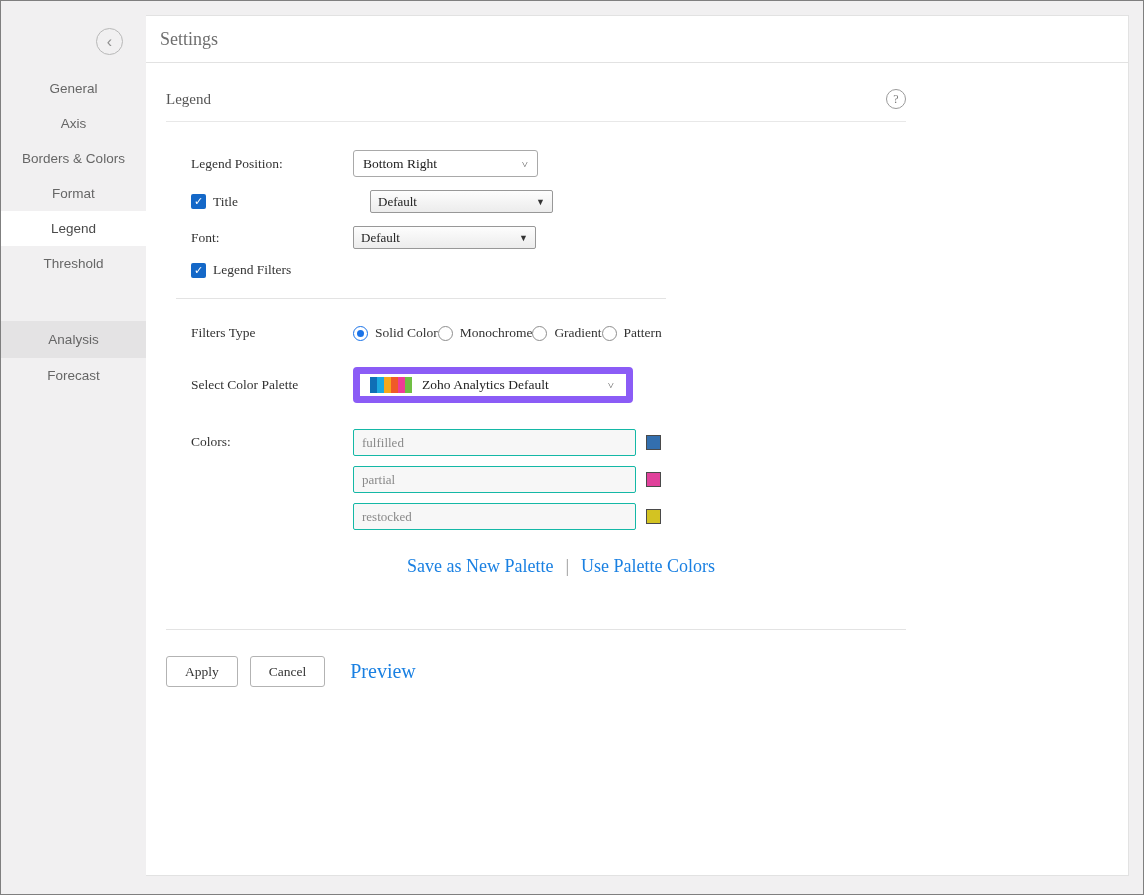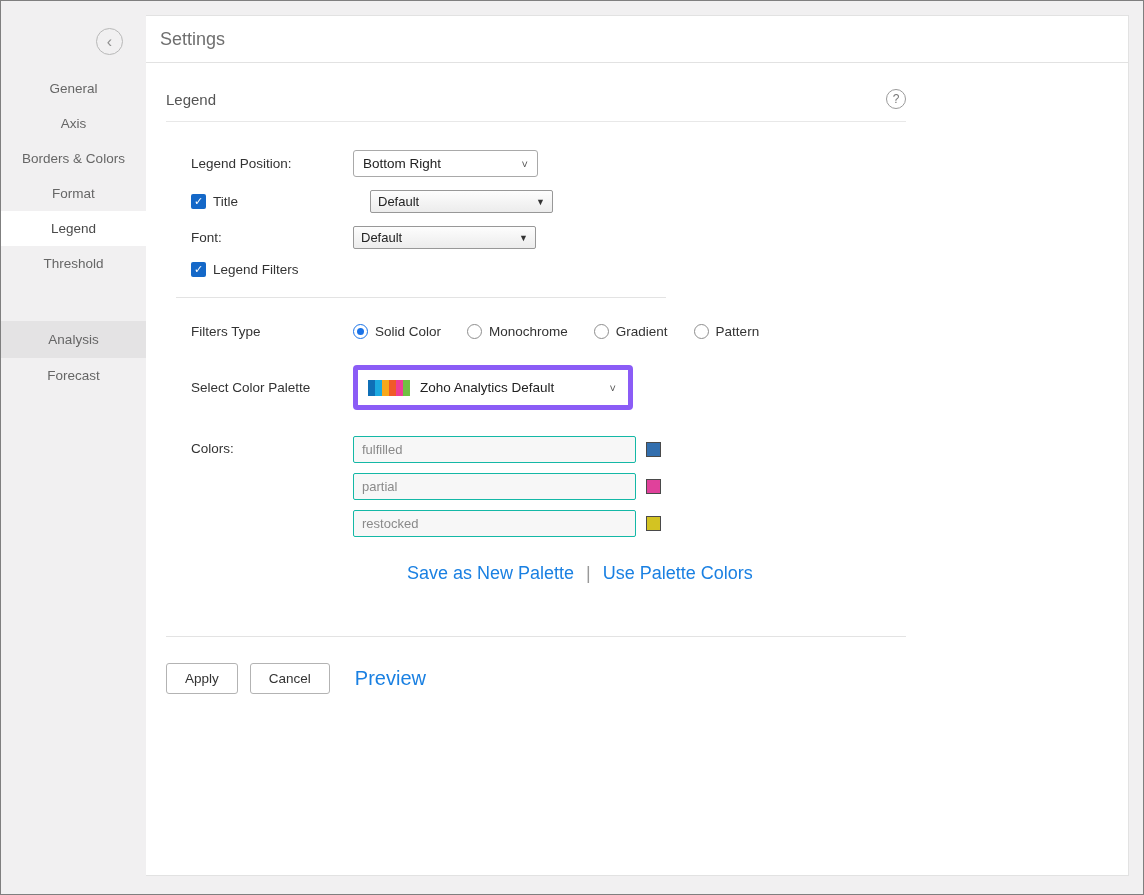--- a/index.html
+++ b/index.html
@@ -8,21 +8,21 @@
 
   
   .sidebar { position: absolute; left: 0; top: 0; width: 145px; height: 100%; }
   .back-btn { position: absolute; top: 27px; left: 95px; width: 27px; height: 27px; border: 1px solid #b8b8b8; border-radius: 50%; background: transparent; color: #8f8f8f; display: flex; align-items: center; justify-content: center; font-size: 16px; cursor: pointer; }
   .nav { position: absolute; top: 70px; left: 0; width: 100%; }
   .nav-item { height: 35px; line-height: 35px; text-align: center; font-size: 13.5px; color: #666; cursor: pointer; white-space: nowrap; }
   .nav-item.selected { background: #fff; color: #4a4a4a; }
   .nav-item.band { background: #e4e3e4; margin-top: 40px; height: 37px; line-height: 37px; }
 
   
-  .card { position: absolute; left: 145px; top: 14px; width: 983px; height: 861px; background: #fff; border: 1px solid #e2e2e2; border-left: none; }
+  .card { position: absolute; left: 145px; top: 14px; width: 983px; height: 861px; background: #fff; border: 1px solid #e2e2e2; border-left: none; font-family: Liberation Serif, serif; }
   .card-header { height: 47px; border-bottom: 1px solid #e2e2e2; display: flex; align-items: center; padding-left: 14px; }
   .card-title { font-size: 18px; color: #6f6f6f; }
   .content { padding: 26px 0 0 20px; }
   .section-head { display: flex; justify-content: space-between; align-items: center; width: 740px; }
   .section-title { font-size: 15px; color: #555; }
   .help-icon { width: 20px; height: 20px; border: 1px solid #9a9a9a; border-radius: 50%; color: #777; font-size: 12px; display: flex; align-items: center; justify-content: center; cursor: pointer; }
   .hr1 { width: 740px; border-bottom: 1px solid #e8e8e8; margin-top: 12px; }
   .hr2 { width: 490px; margin: 20px 0 0 10px; border-bottom: 1px solid #e3e3e3; }
   .hr3 { width: 740px; margin-top: 52px; border-bottom: 1px solid #e3e3e3; }
 
@@ -35,27 +35,27 @@
 
   .select-box { width: 185px; height: 27px; border: 1px solid #a9a9a9; border-radius: 3px; background: #fff; display: flex; align-items: center; justify-content: space-between; padding: 0 9px; font-size: 13.5px; color: #222; cursor: pointer; }
   .chev { font-size: 11px; color: #555; }
 
   .checkbox { width: 15px; height: 15px; background: #1468c8; border-radius: 2px; color: #fff; font-size: 11px; display: flex; align-items: center; justify-content: center; margin-right: 7px; cursor: pointer; flex-shrink: 0; }
   .text-input { width: 283px; height: 27px; border: 1px solid #c6c6c6; border-radius: 2px; padding: 0 8px; font-size: 13.5px; color: #222; font-family: inherit; }
   .gray-select { width: 183px; height: 23px; border: 1px solid #989898; border-radius: 2px; background: linear-gradient(#fdfdfd, #ececec); display: flex; align-items: center; justify-content: space-between; padding: 0 7px; font-size: 13px; color: #222; cursor: pointer; }
   .gray-select .arrow { font-size: 9px; color: #333; }
   .ml17 { margin-left: 17px; }
 
-  .radio-group { display: flex; align-items: flex-end; gap: 26px; }
+  .radio-group { display: flex; align-items: flex-end; }
   .radio-item { display: flex; align-items: center; gap: 7px; font-size: 13.5px; color: #333; cursor: pointer; }
   .radio { width: 15px; height: 15px; border-radius: 50%; border: 1px solid #8e8e8e; background: #fff; position: relative; flex-shrink: 0; }
   .radio.selected { border-color: #1a73e8; }
   .radio.selected::after { content: ""; position: absolute; left: 3px; top: 3px; right: 3px; bottom: 3px; border-radius: 50%; background: #1a73e8; }
 
-  .palette-select { width: 280px; height: 45px; border: 5px solid #8b5cf6; border-radius: 4px; display: flex; align-items: center; gap: 10px; padding: 0 12px 0 10px; cursor: pointer; background: #fff; }
+  .palette-select { width: 280px; height: 36px; border: 7px solid #8b5cf6; border-radius: 4px; display: flex; align-items: center; gap: 10px; padding: 0 12px 0 10px; cursor: pointer; background: #fff; }
   .swatch-strip { display: flex; height: 16px; flex-shrink: 0; }
   .swatch-strip span { width: 7px; height: 16px; display: block; }
   .palette-select .pal-text { font-size: 13.5px; color: #222; flex: 1; }
 
   .colors-col { display: flex; flex-direction: column; gap: 10px; }
   .color-row { display: flex; align-items: center; }
   .gray-input { width: 283px; height: 27px; background: #f7f7f7; border: 1px solid #14b8a6; border-radius: 2px; padding: 0 8px; color: #8a8a8a; font-size: 13px; font-family: inherit; }
   .color-swatch { width: 15px; height: 15px; margin-left: 10px; border: 1px solid #4a4a4a; cursor: pointer; }
 
   .links-row { margin: 26px 0 0 241px; display: flex; align-items: center; gap: 12px; font-size: 18px; }

